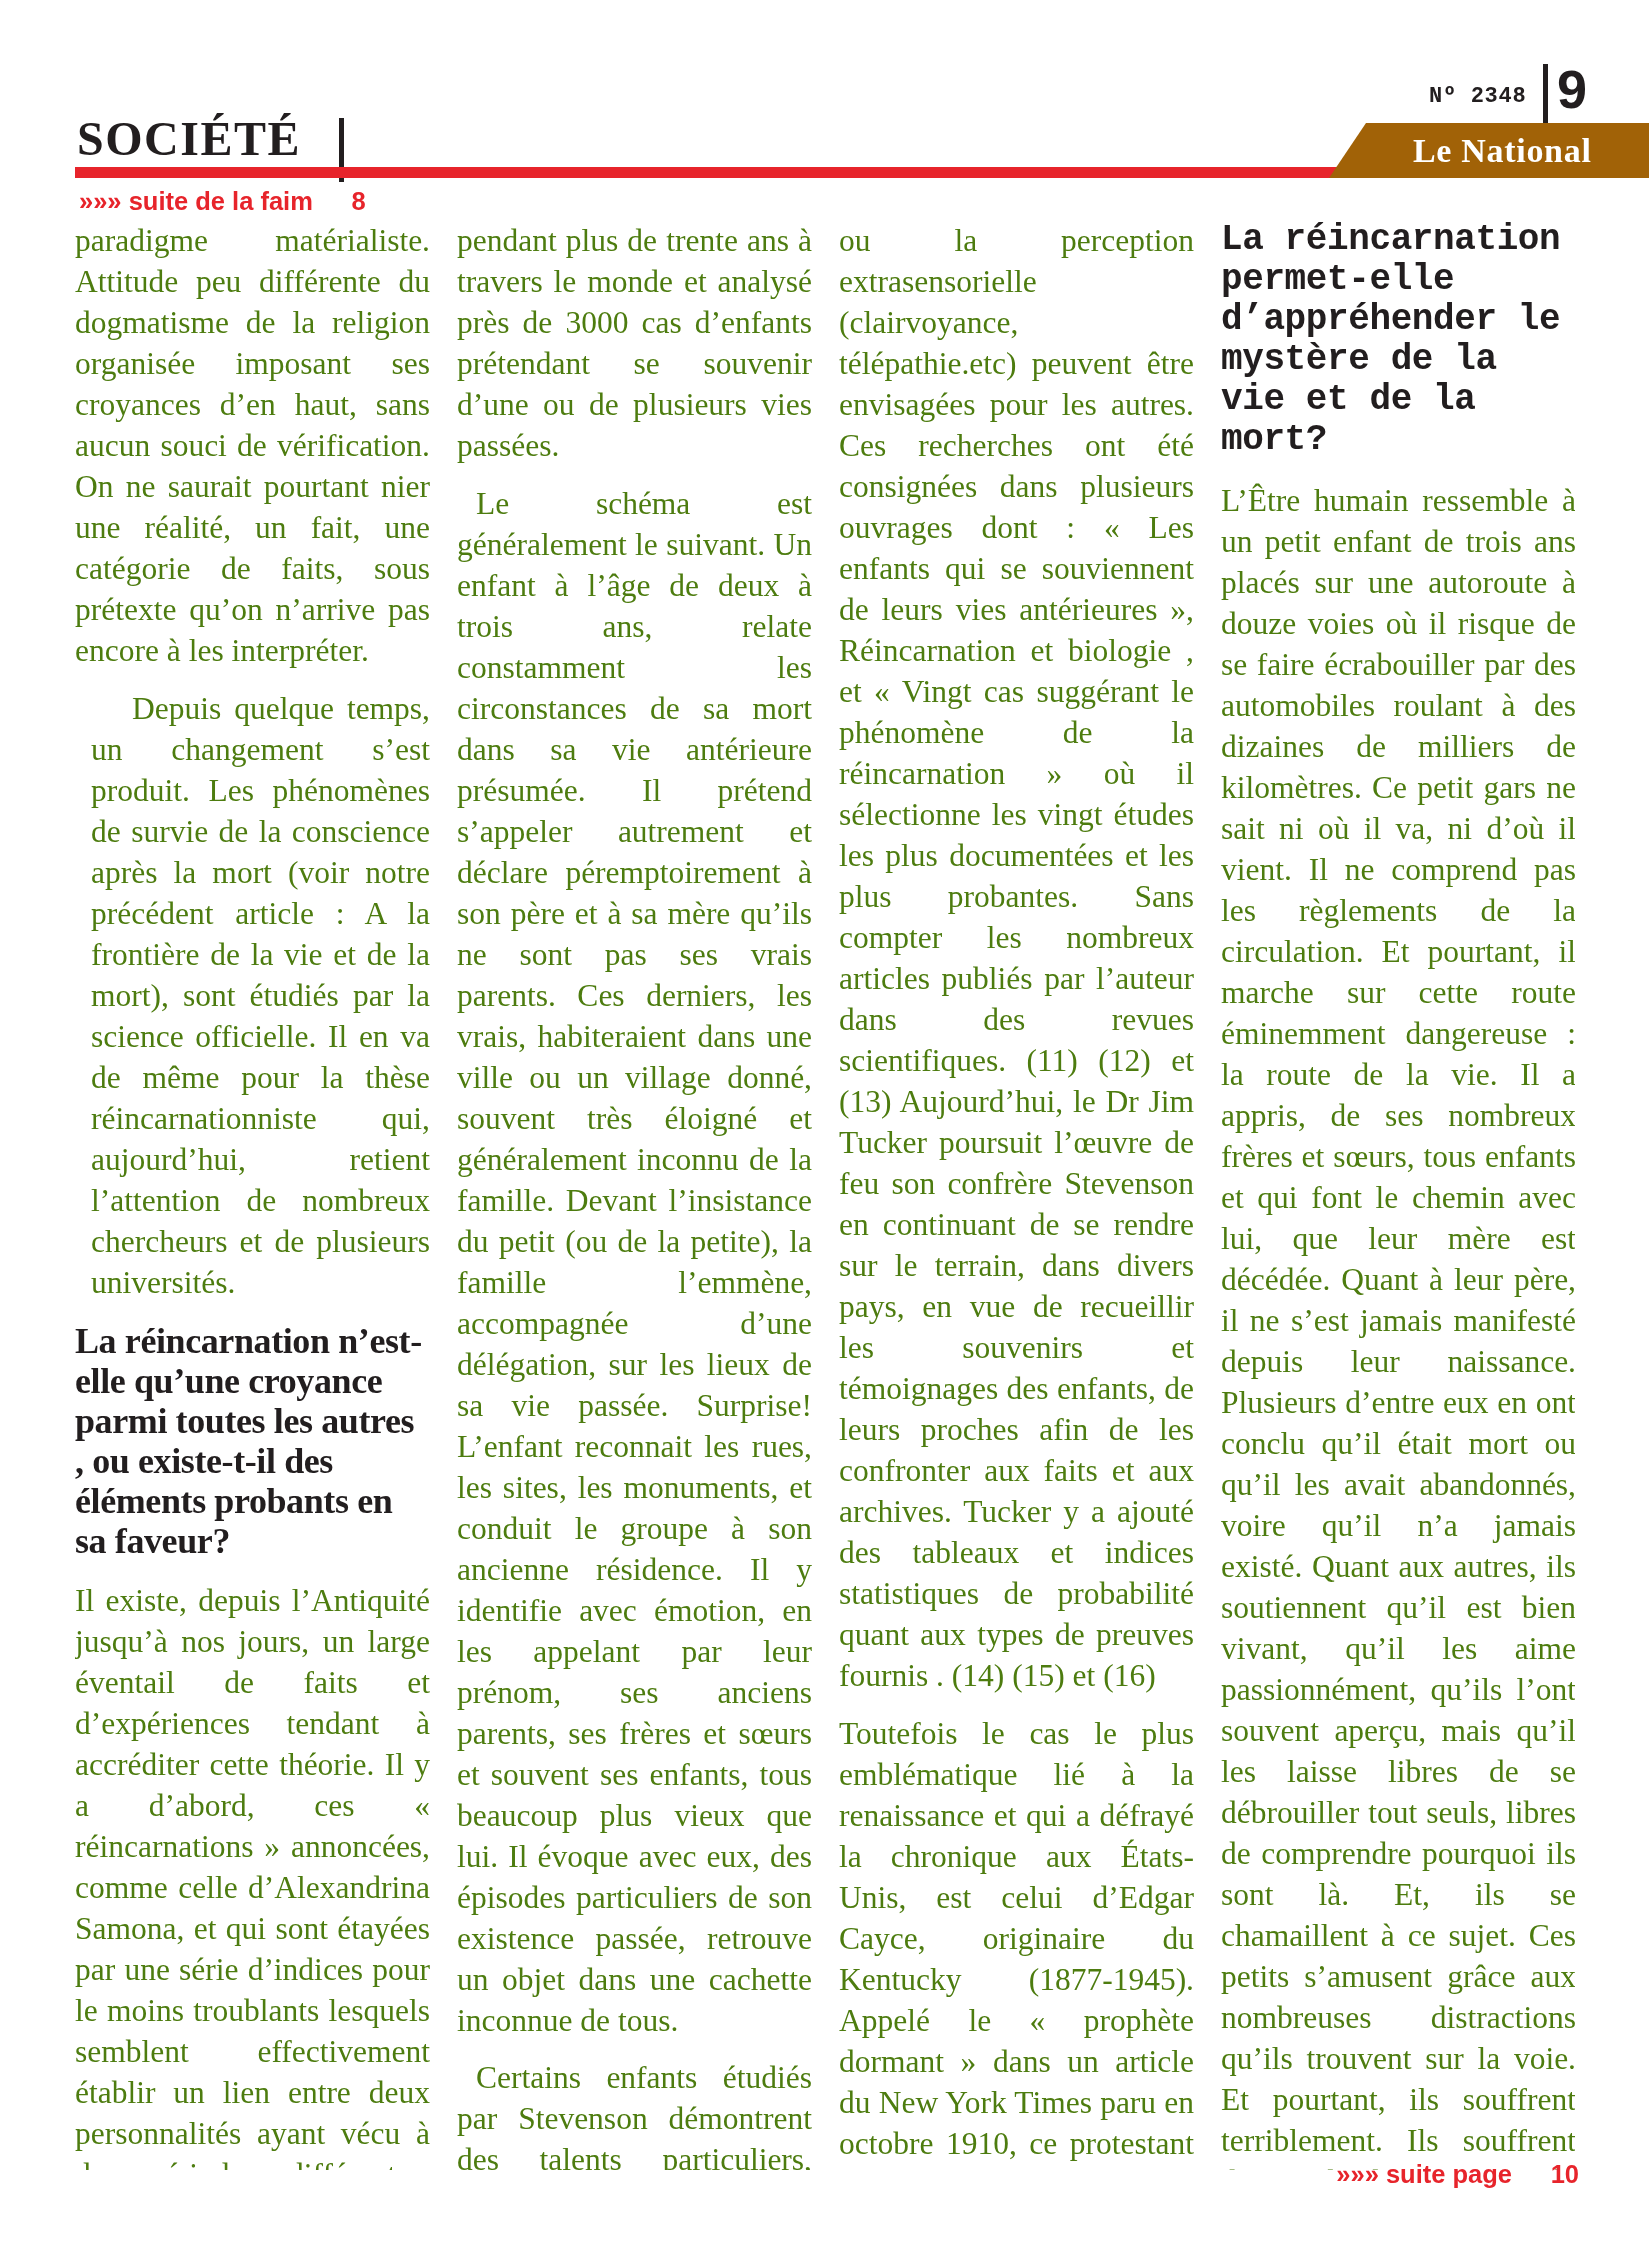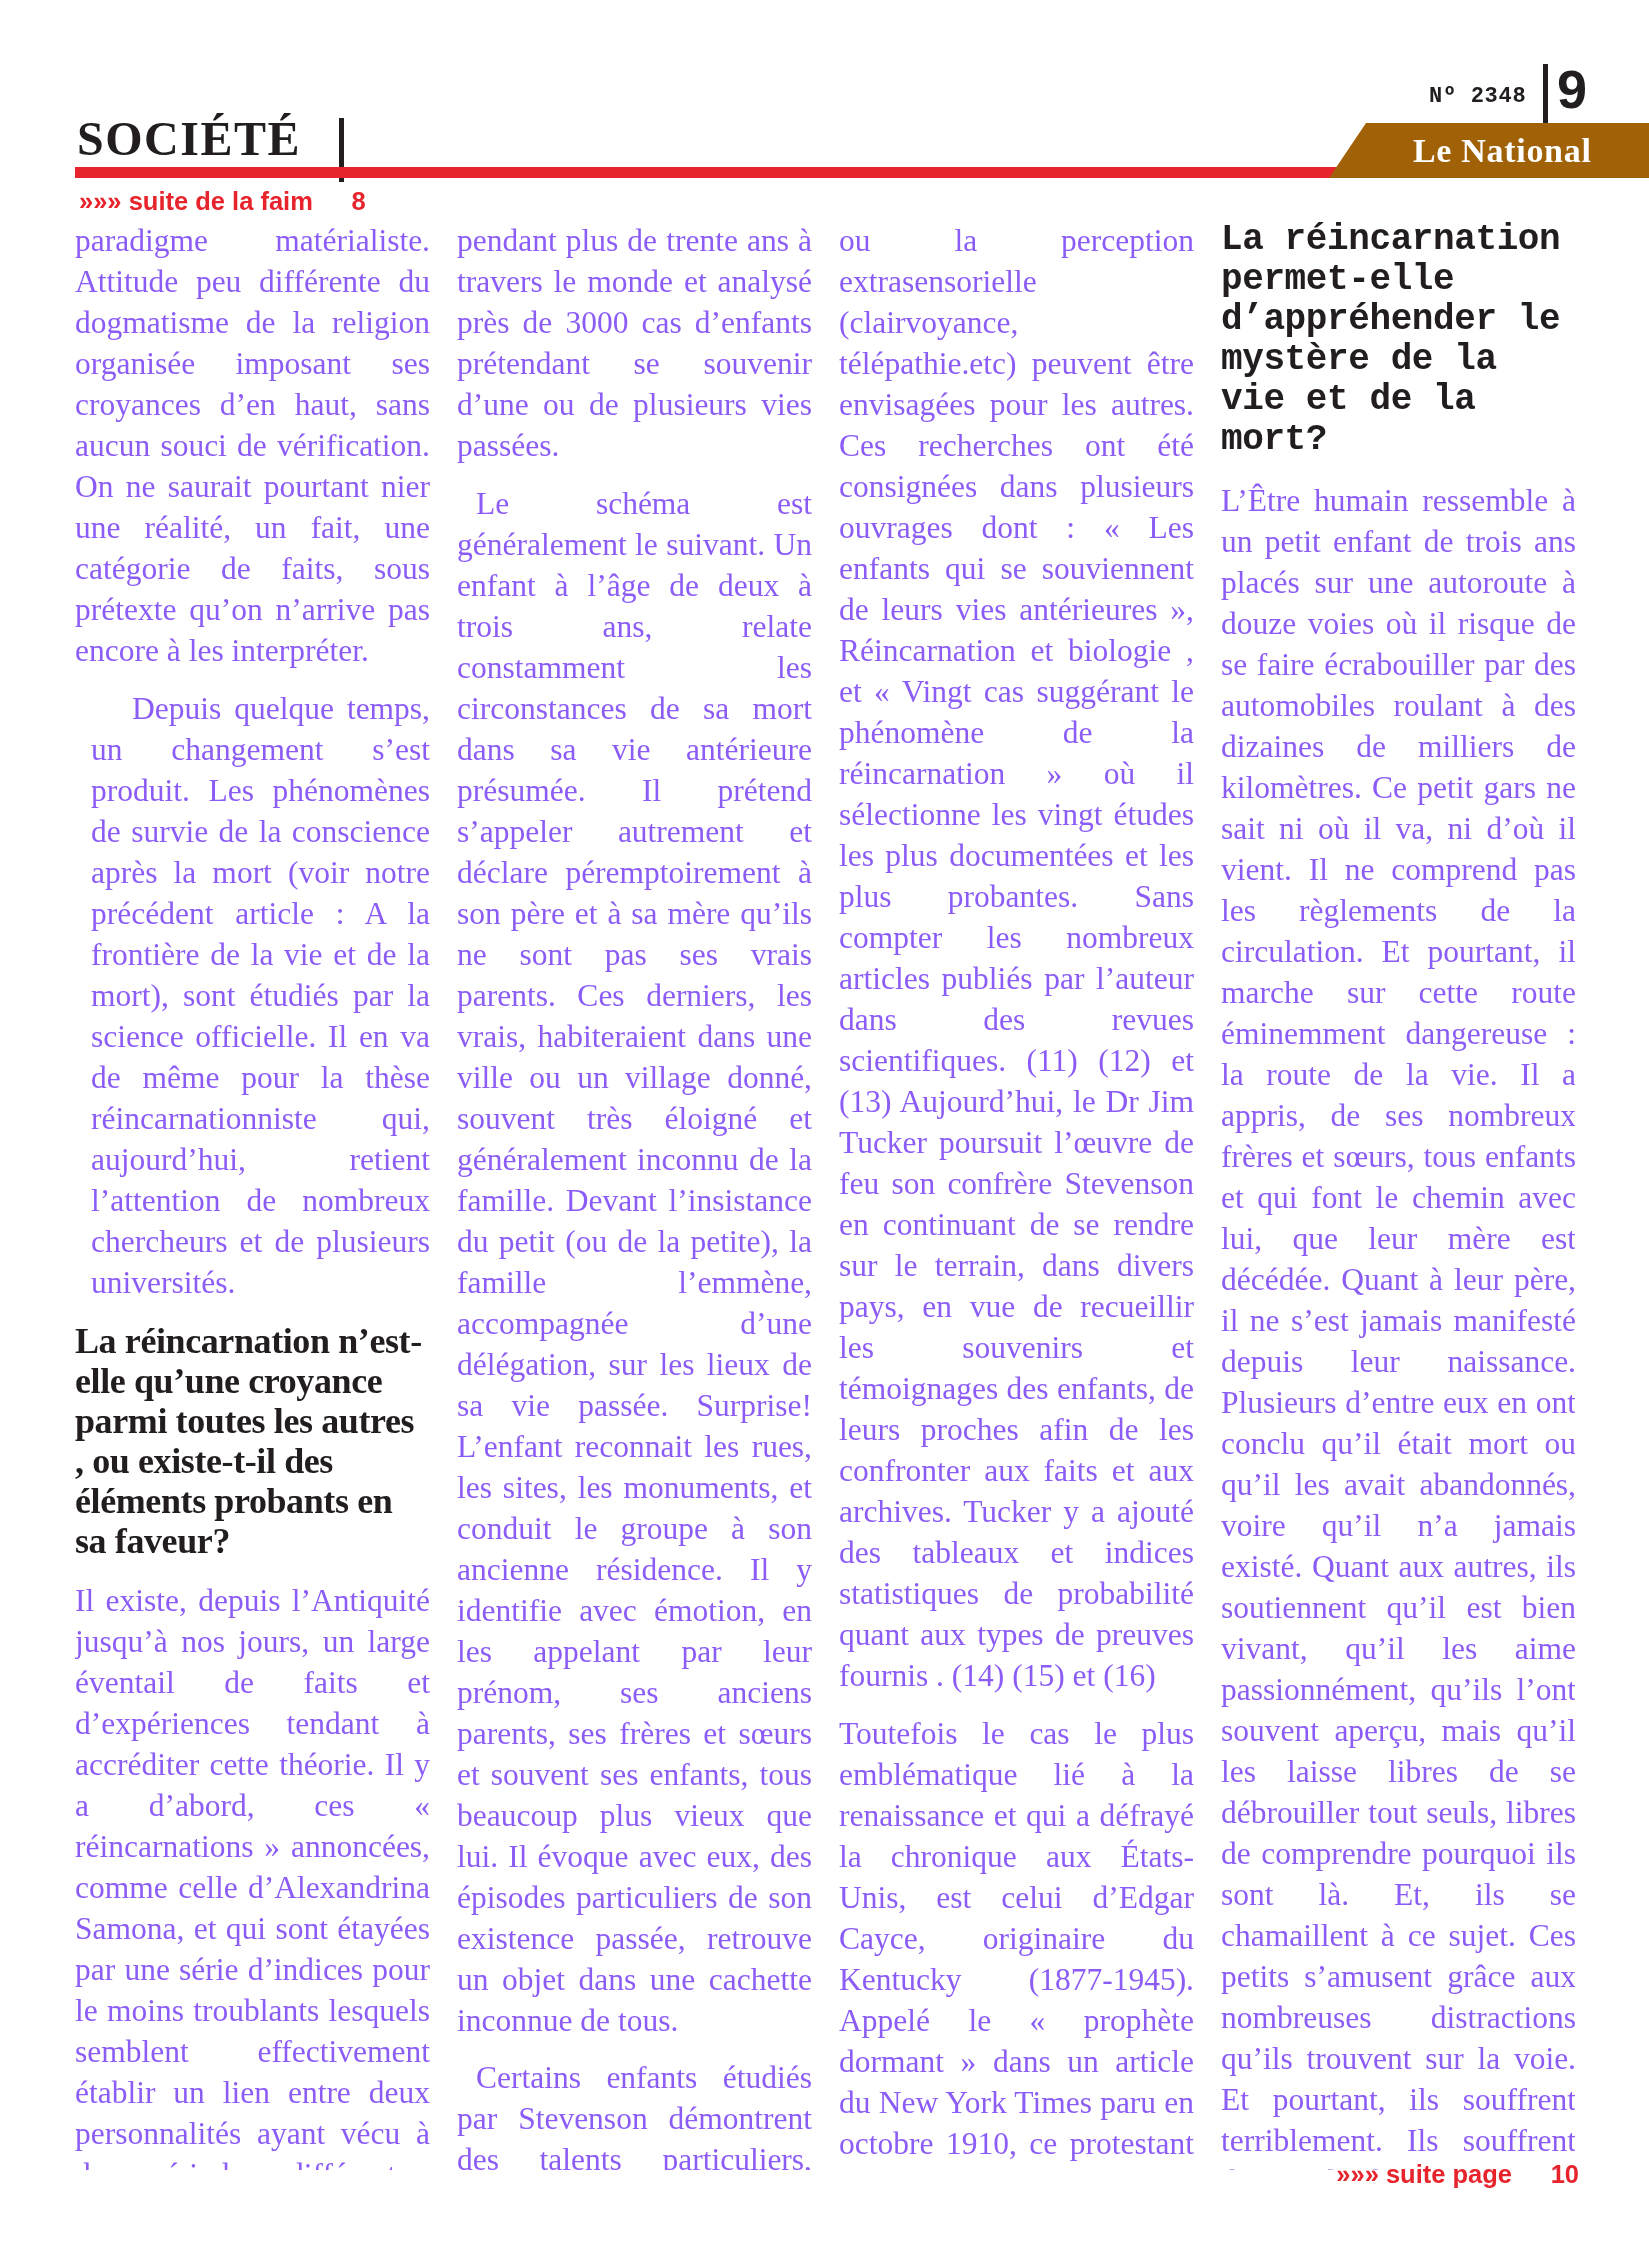--- a/index.html
+++ b/index.html
@@ -73,21 +73,21 @@
   .columns{
     position:absolute; left:75px; top:220px;
     width:1500px; height:1950px;
     display:flex; gap:27px; overflow:hidden;
   }
   .column{width:355px; flex:0 0 355px;}
   .column p{
     margin:0 0 16.5px 0;
     font-family:"Liberation Serif", serif;
     font-size:31.5px; line-height:41px;
-    text-align:justify; color:#8b5cf6;
+    text-align:justify; color:#4d7c0f;
   }
   .column p.indent{text-indent:41px;margin-left:16px;}
   .column p.indent-sm{text-indent:19px;}
   .column h2{
     margin:18px 0 19.5px 0;
     font-family:"Liberation Serif", serif;
     font-weight:bold; font-size:36px; line-height:40px;
     color:#221e1f; text-align:left; letter-spacing:-0.4px;
   }
   .column h2.first{margin-top:0;font-family:Liberation Mono, monospace;}

